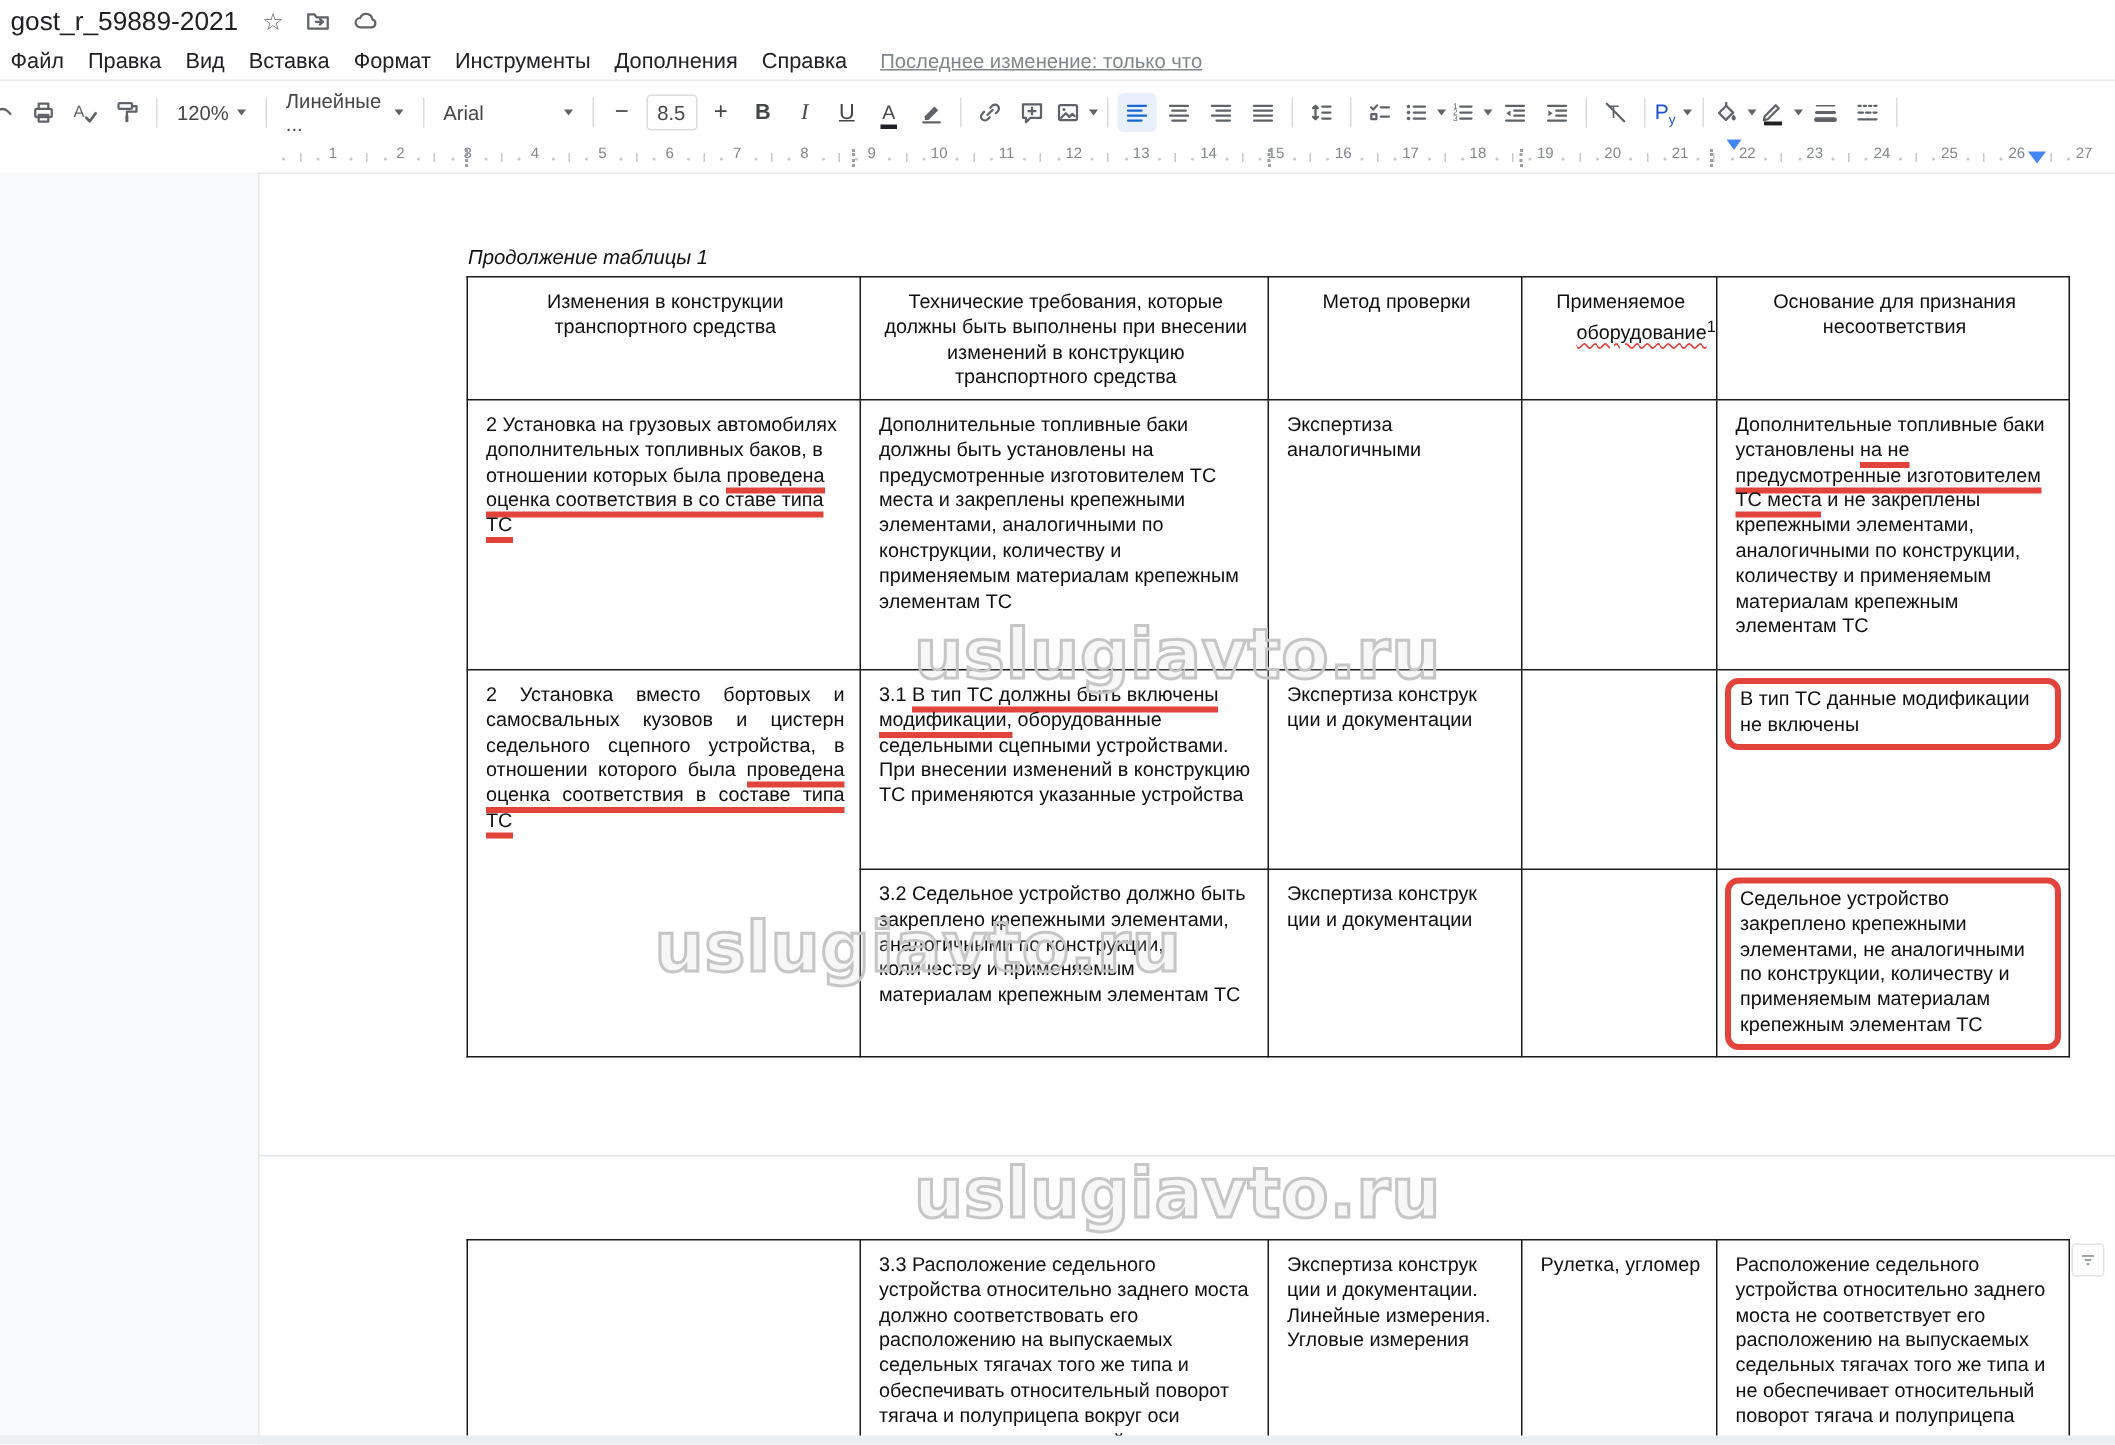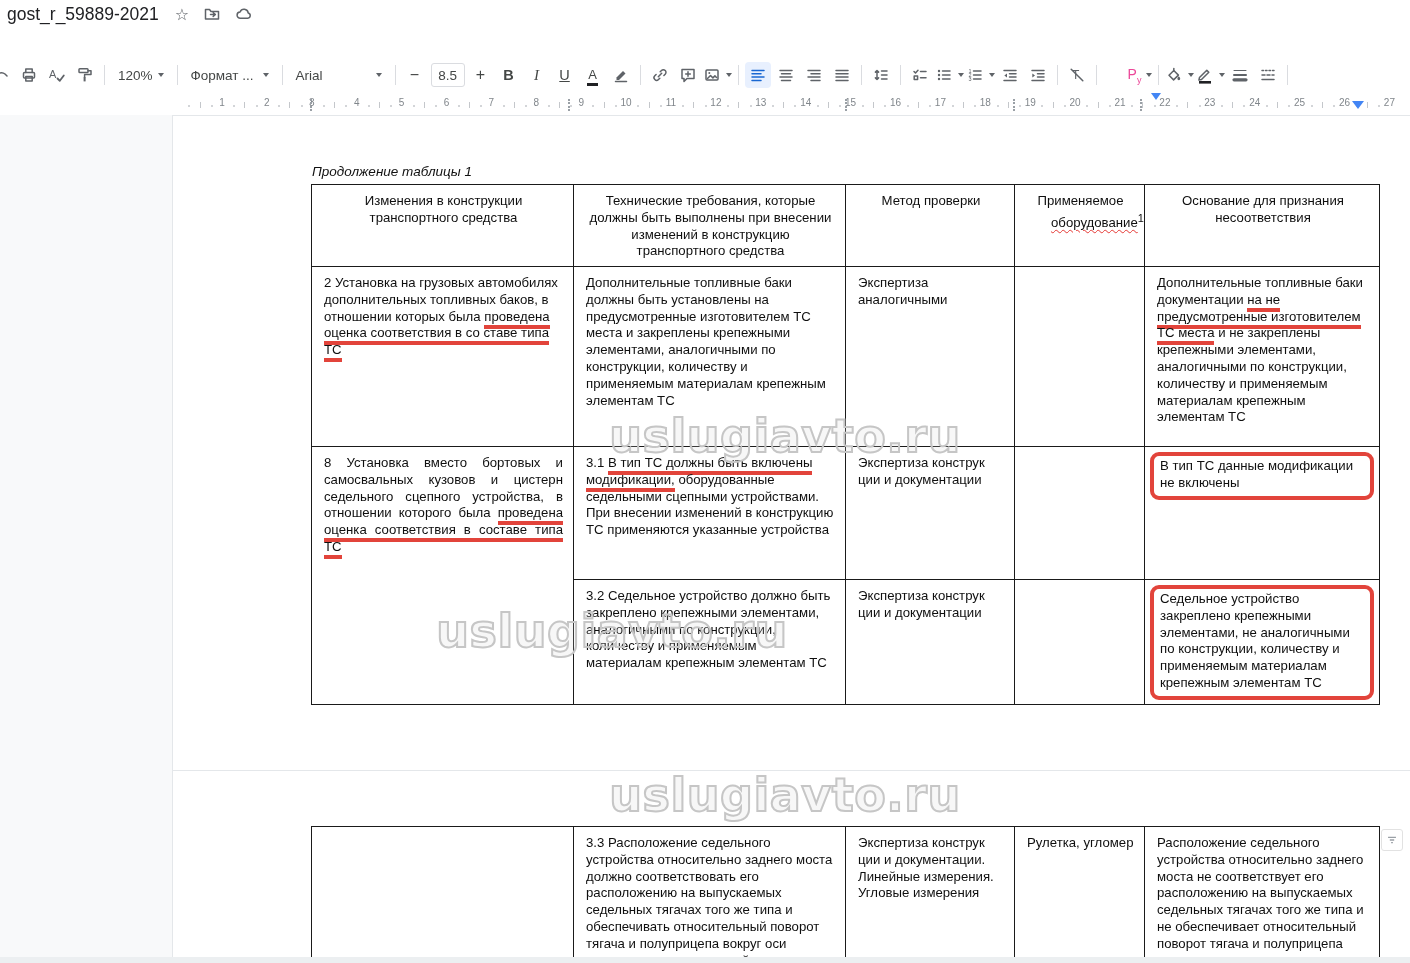--- a/index.html
+++ b/index.html
@@ -35,21 +35,21 @@
   .mp { font-size:16px; color:#444746; width:20px; text-align:center; }
   .glyph { font-size:14.5px; color:#444746; }
   .glyph.b { font-weight:700; }
   .glyph.i { font-style:italic; font-family:"Liberation Serif",serif; font-size:15px; }
   .glyph.u { text-decoration:underline; }
   .acolor { position:relative; font-size:13px; color:#444746; line-height:12px; }
   .acolor .bar { position:absolute; left:-1px; right:-1px; bottom:-5px; height:3.5px; background:#202124; }
   svg.ic { width:18px; height:18px; stroke:#5f6368; fill:none; stroke-width:1.5; stroke-linecap:round; stroke-linejoin:round; }
   svg.ic.blue { stroke:#1967d2; }
   svg.ic text { stroke:none; fill:#5f6368; font-family:"Liberation Sans",sans-serif; }
-  .pen-lbl { font-size:14px; color:#ec4899;margin-left:25px; }
+  .pen-lbl { font-size:14px; color:#1d4ed8; }
   .pen-lbl sub { font-size:9px; }
 
   
   .ruler { position:absolute; left:0; top:94px; width:100%; height:21px; background:#fff; }
   .rn { position:absolute; top:3px; transform:translateX(-50%); font-size:10px; color:#80868b; }
   .rtick { position:absolute; top:8px; width:1px; height:6px; background:#c4c7cb; }
   .rdot { position:absolute; top:11px; width:2px; height:2px; border-radius:50%; background:#c4c7cb; }
   .colmark { position:absolute; top:5px; height:12px; width:0; border-left:2px dotted #9aa0a6; }
   .ind-left { position:absolute; top:6px; }
   .ind-left .bar { width:11px; height:3px; background:#4285f4; }
@@ -101,20 +101,31 @@
           <path d="M7.5 9.5h4.5M10.2 7.6l2.2 1.9-2.2 1.9"></path>
         </svg>
     </span>
     <span class="tb-ic">
       <svg class="ic" viewBox="0 0 18 18">
           <path d="M5.3 13.2a3.1 3.1 0 01-.2-6.2 4.2 4.2 0 018.1.9 2.7 2.7 0 01-.4 5.3z"></path>
         </svg>
     </span>
   </div>
 
+  <div class="menubar">
+    <span class="menu-item">Файл</span>
+    <span class="menu-item">Правка</span>
+    <span class="menu-item">Вид</span>
+    <span class="menu-item">Вставка</span>
+    <span class="menu-item">Формат</span>
+    <span class="menu-item">Инструменты</span>
+    <span class="menu-item">Дополнения</span>
+    <span class="menu-item">Справка</span>
+    <a class="last-edit">Последнее изменение: только что</a>
+  </div>
 
   <div class="toolbar">
     <span class="tbtn" style="margin-left:-12px">
       <svg class="ic" viewBox="0 0 18 18">
           <path d="M4 12a5.5 5.5 0 019-4l2 2"></path>
         </svg>
     </span>
     <span class="tbtn">
       <svg class="ic" viewBox="0 0 18 18">
           <rect x="3.5" y="6.5" width="11" height="5.5" rx="1"></rect>
@@ -135,21 +146,21 @@
           <rect x="7.6" y="11" width="2" height="4.4" fill="#5f6368" stroke="none"></rect>
         </svg>
     </span>
     <span class="tdiv"></span>
     <span class="tbtn dd">
       <span class="lbl">120%</span>
         <span class="caret"></span>
     </span>
     <span class="tdiv"></span>
     <span class="tbtn dd" style="width:92px; justify-content:space-between">
-      <span class="lbl">Формат ...</span>
+      <span class="lbl">Линейные ...</span>
         <span class="caret"></span>
     </span>
     <span class="tdiv"></span>
     <span class="tbtn dd" style="width:100px; justify-content:space-between">
       <span class="lbl">Arial</span>
         <span class="caret"></span>
     </span>
     <span class="tdiv"></span>
     <span class="tbtn mp">−</span>
     <span class="sizebox">8.5</span>
@@ -332,24 +343,24 @@
           <td class="hd">Технические требования, которые должны  быть выполнены при внесении изменений  в конструкцию транспортного средства</td>
           <td class="hd">Метод проверки</td>
           <td class="hd"><span>Применяемое </span><span class="squig">оборудование</span><sup>1</sup><span>)</span></td>
           <td class="hd">Основание для признания несоответствия</td>
         </tr>
         <tr style="height:180px">
           <td><span>2 Установка на грузовых автомобилях дополнительных топливных  баков, в отношении которых была  </span><span class="ru">проведена оценка соответствия в со ставе типа ТС</span></td>
           <td>Дополнительные топливные баки должны быть установлены на предусмотренные изготовителем ТС места и  закреплены крепежными элементами,  аналогичными по конструкции, количеству и применяемым материалам крепежным элементам ТС</td>
           <td>Экспертиза аналогичными</td>
           <td></td>
-          <td><span>Дополнительные топливные баки документации </span><span class="ru">на не предусмотренные изготовителем ТС  места</span><span> и не закреплены крепежными элементами, аналогичными по конструкции, количеству и применяемым материалам крепежным элементам ТС</span></td>
+          <td><span>Дополнительные топливные баки установлены </span><span class="ru">на не предусмотренные изготовителем ТС  места</span><span> и не закреплены крепежными элементами, аналогичными по конструкции, количеству и применяемым материалам крепежным элементам ТС</span></td>
         </tr>
         <tr style="height:133px">
-          <td class="just" rowspan="2"><span>8  Установка  вместо  бортовых  и самосвальных  кузовов  и  цистерн седельного  сцепного  устройства,  в отношении  которого  была </span><span class="ru">проведена оценка соответствия в составе типа ТС</span></td>
+          <td class="just" rowspan="2"><span>2  Установка  вместо  бортовых  и самосвальных  кузовов  и  цистерн седельного  сцепного  устройства,  в отношении  которого  была </span><span class="ru">проведена оценка соответствия в составе типа ТС</span></td>
           <td><span>3.1 </span><span class="ru">В тип ТС должны быть включены модификации,</span><span> оборудованные седельными сцепными устройствами. При внесении изменений в конструкцию ТС применяются указанные  устройства</span></td>
           <td>Экспертиза конструк ции и документации</td>
           <td></td>
           <td><span class="rbox">В тип ТС данные модификации не включены</span></td>
         </tr>
         <tr style="height:117px">
           <td>3.2 Седельное устройство должно быть закреплено крепежными элементами, аналогичными по конструкции, количеству и применяемым материалам крепежным элементам ТС</td>
           <td>Экспертиза конструк ции и документации</td>
           <td></td>
           <td><span class="rbox">Седельное устройство закреплено крепежными элементами, не  аналогичными по конструкции,  количеству и применяемым материалам крепежным элементам  ТС</span></td>

